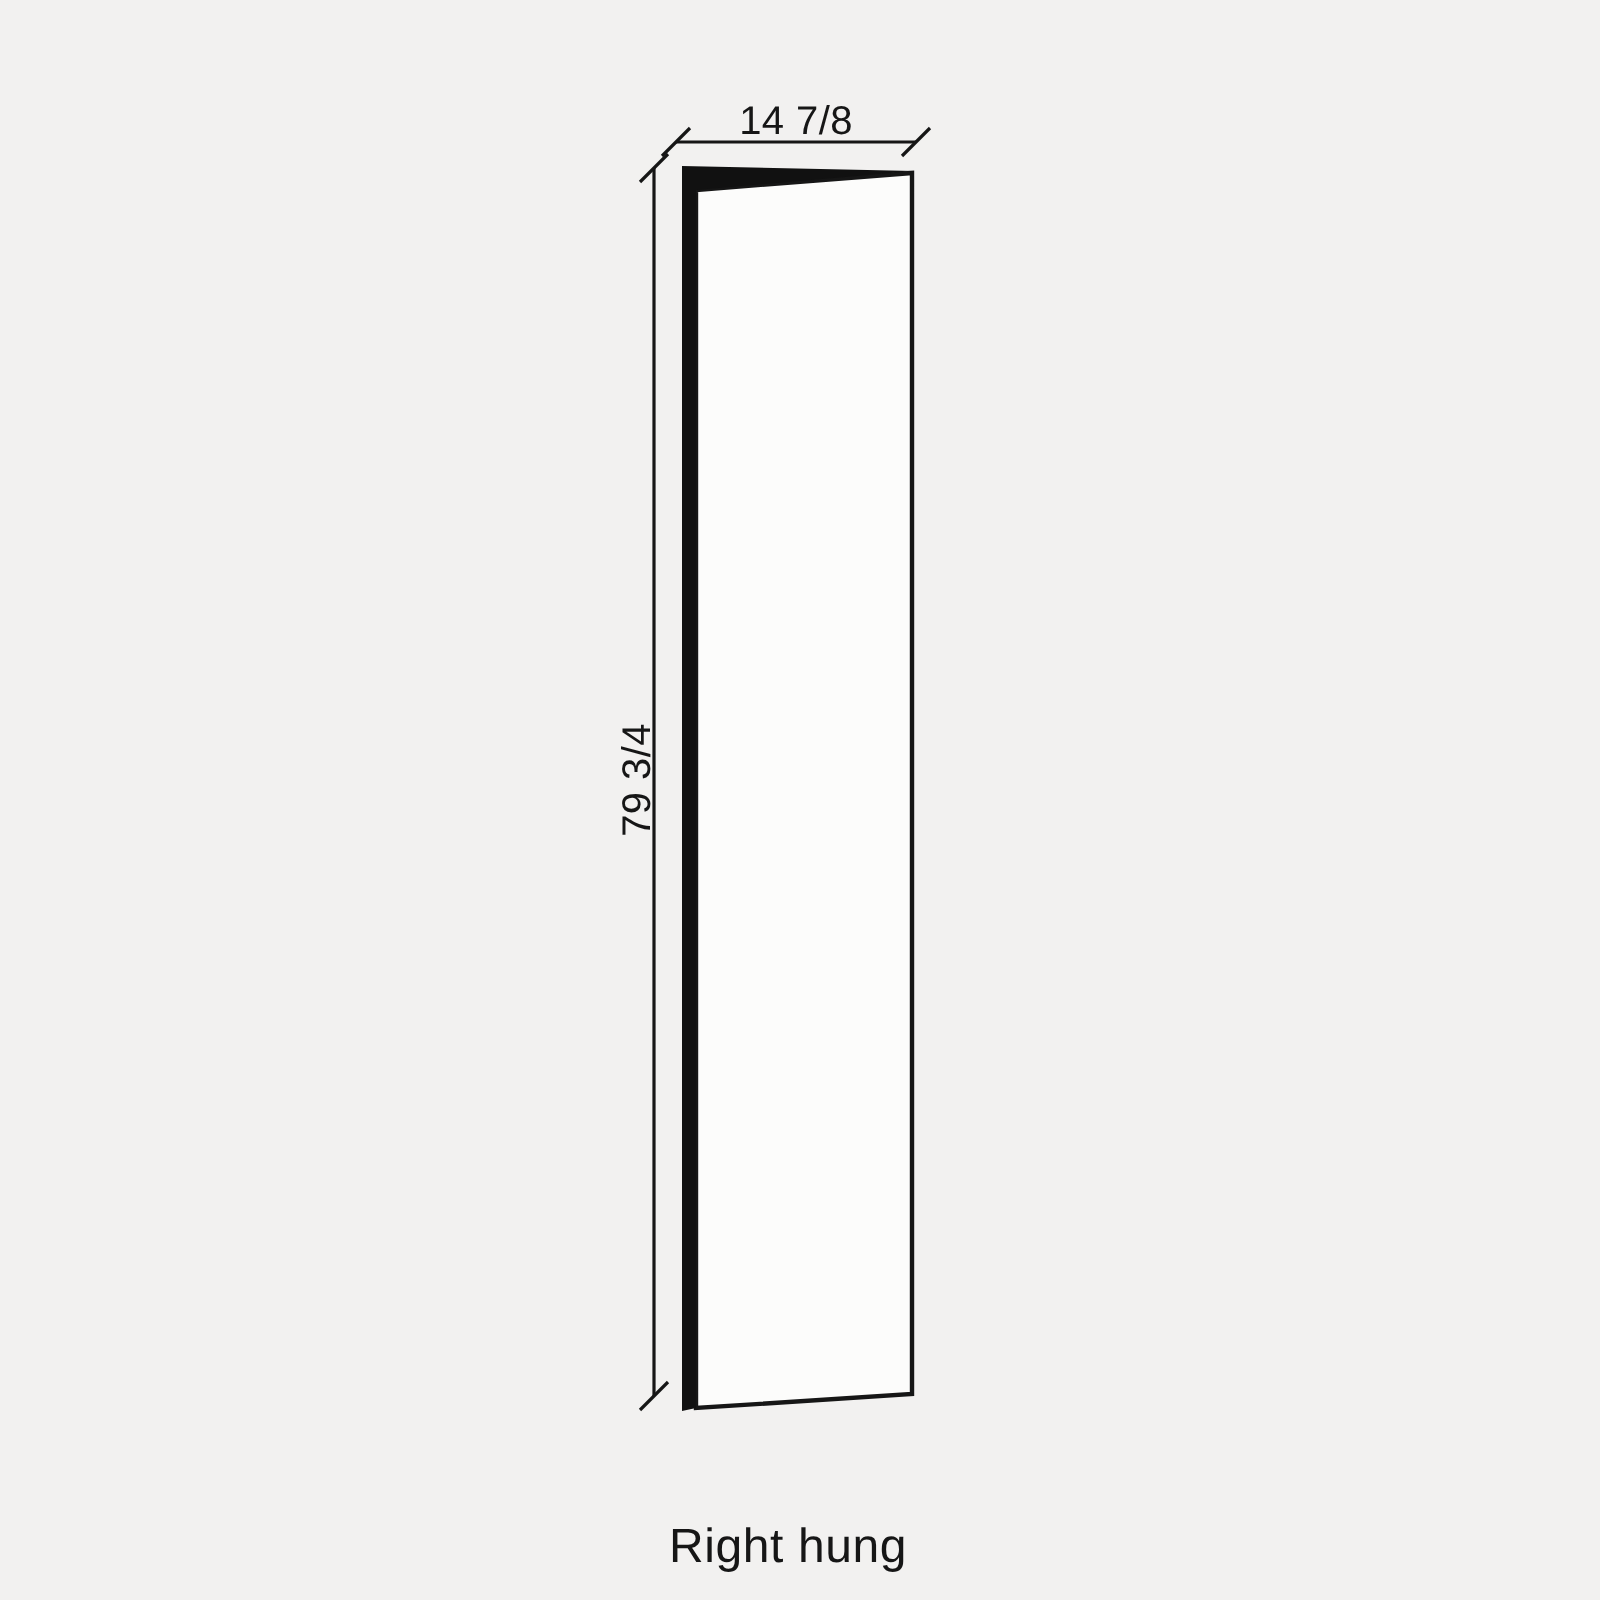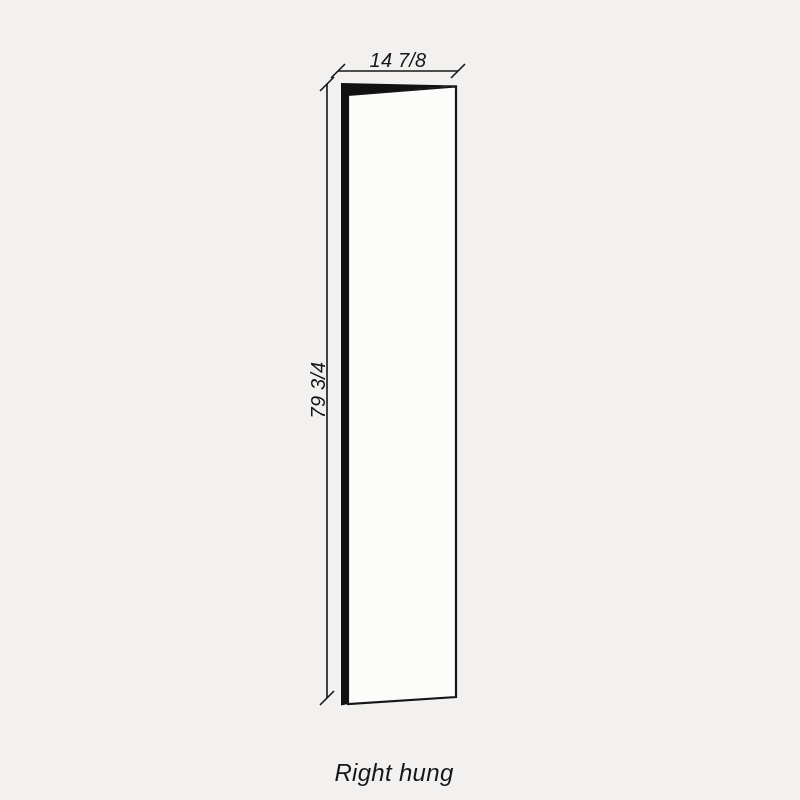--- a/index.html
+++ b/index.html
@@ -8,21 +8,20 @@
     width: 800px;
     height: 800px;
     background: #f2f1f0;
     overflow: hidden;
     font-family: "Liberation Sans", sans-serif;
   }
   .stage {
     position: relative;
     width: 800px;
     height: 800px;
-    font-style: italic;
   }
   svg.diagram {
     position: absolute;
     left: 0;
     top: 0;
     width: 800px;
     height: 800px;
     display: block;
   }
   svg text {

